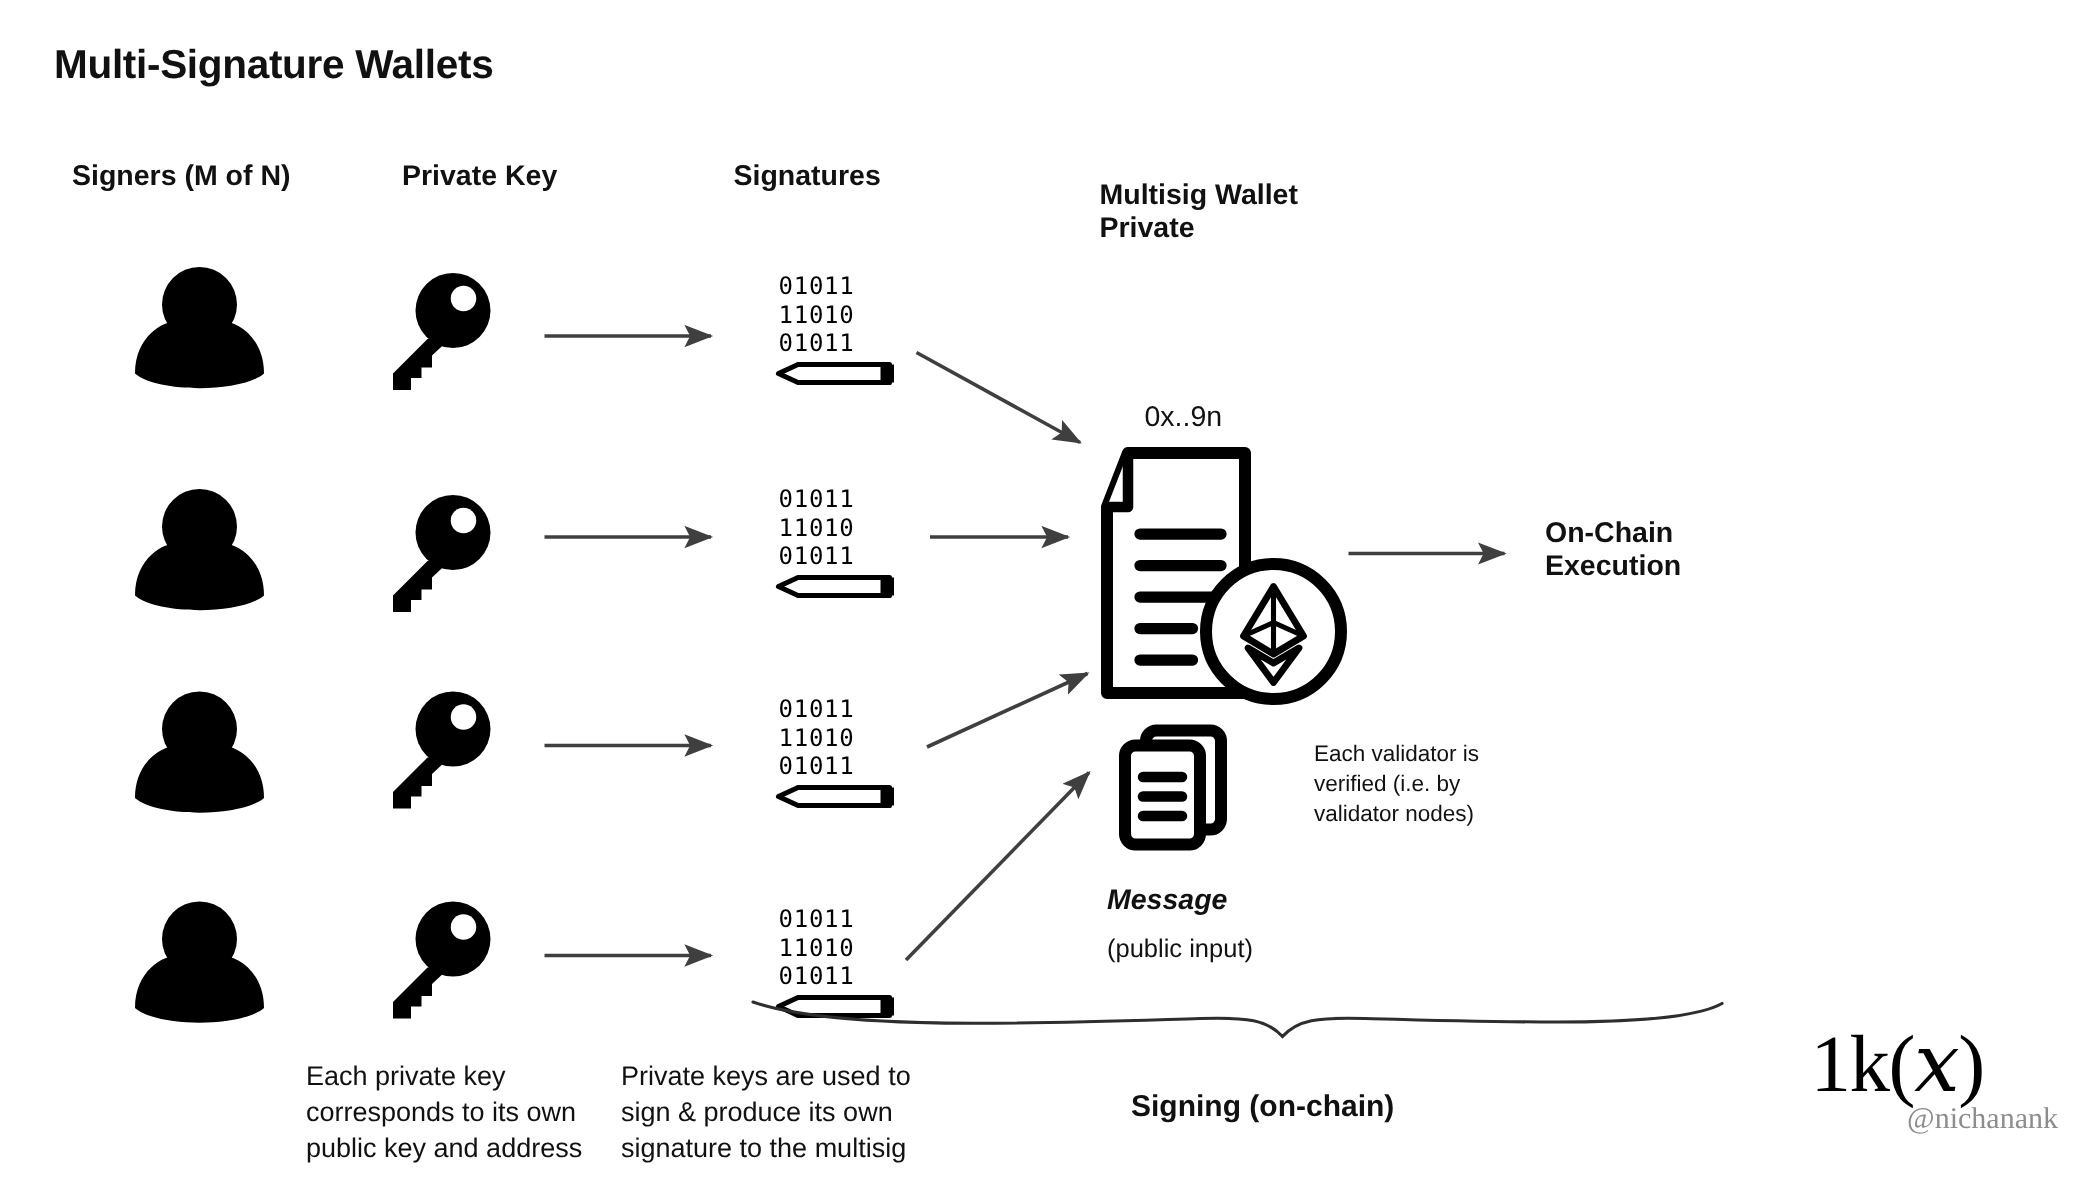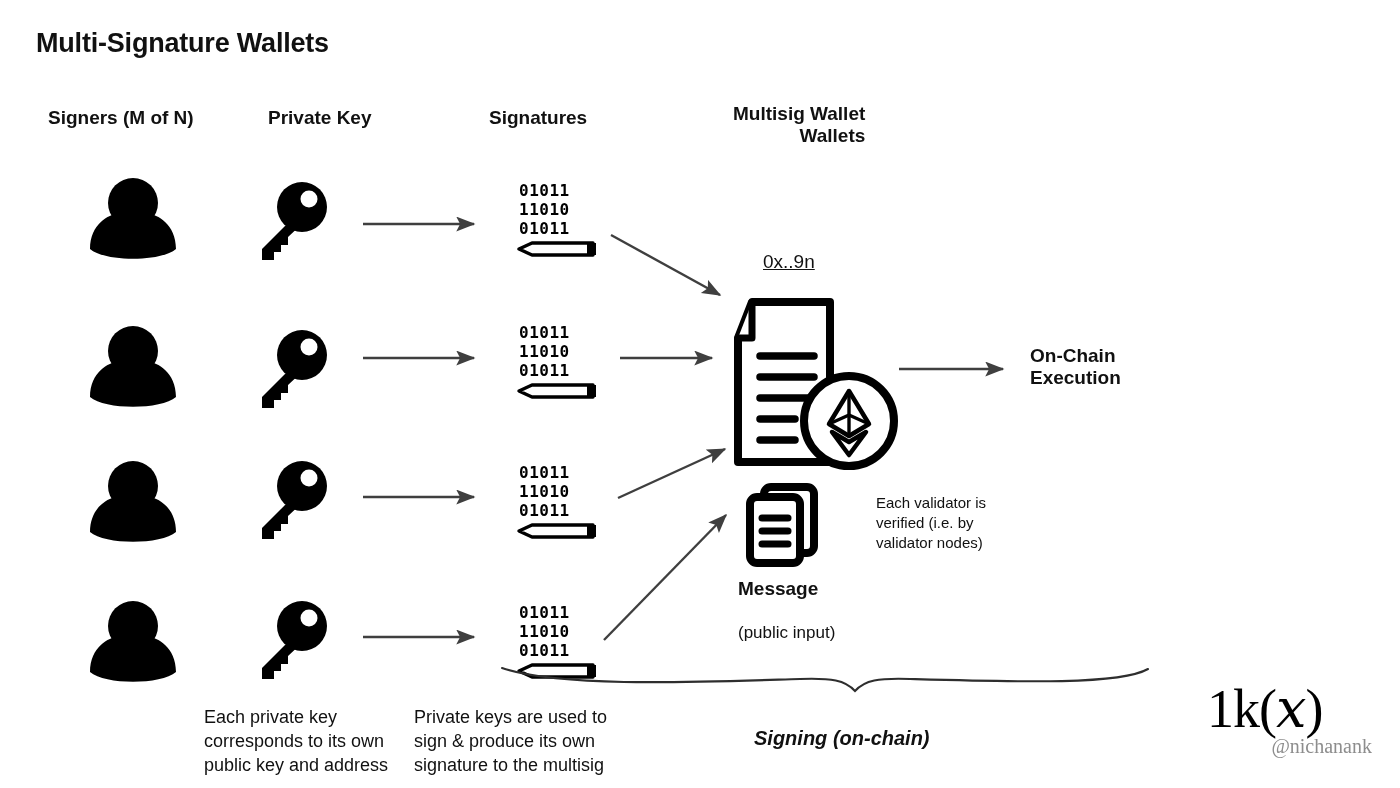--- a/index.html
+++ b/index.html
@@ -67,21 +67,21 @@
     color: #111;
   }
 
   
   .sig-block {
     width: 100px;
   }
   .sig-bits {
     font-family: "DejaVu Sans Mono", "Liberation Mono", monospace;
     font-size: 16px;
-    font-weight: bold;
+    font-weight: normal;
     line-height: 1.18;
     letter-spacing: 0.5px;
     color: #000;
     white-space: pre;
   }
 
   
   .logo-main {
     font-family: "Liberation Serif", serif;
     font-size: 54px;
@@ -106,23 +106,23 @@
 </head>
 <body>
 
 <div id="canvas">
 
   <div class="abs title" style="left:36px; top:28px;">Multi-Signature Wallets</div>
 
   <div class="abs col-head" style="left:48px; top:107px;">Signers (M of N)</div>
   <div class="abs col-head" style="left:268px; top:107px;">Private Key</div>
   <div class="abs col-head" style="left:489px; top:107px;">Signatures</div>
-  <div class="abs col-head" style="left:733px; top:103px;text-align:right;">
+  <div class="abs col-head" style="left:733px; top:120px;">
     <div>Multisig Wallet</div>
-    <div>Wallets</div>
+    <div>Private</div>
   </div>
 
   <svg class="abs" style="left:0; top:0;" width="1400" height="788" viewBox="0 0 1400 788">
 
     <defs>
 
       <g id="person">
         <circle cx="0" cy="-19" r="25"></circle>
         <path d="M -43 27
                  C -43 2, -24 -8, -15 -8
@@ -268,23 +268,23 @@
     <div class="sig-bits">01011</div>
     <div class="sig-bits">11010</div>
     <div class="sig-bits">01011</div>
   </div>
   <div class="abs sig-block" style="left:519px; top:604px;">
     <div class="sig-bits">01011</div>
     <div class="sig-bits">11010</div>
     <div class="sig-bits">01011</div>
   </div>
 
-  <div class="abs addr-label" style="left:763px; top:251px;text-decoration:underline;">0x..9n</div>
-
-  <div class="abs bold-label" style="left:738px; top:578px;">Message</div>
+  <div class="abs addr-label" style="left:763px; top:268px;">0x..9n</div>
+
+  <div class="abs bold-label" style="left:738px; top:590px;font-style:italic;">Message</div>
   <div class="abs plain-label" style="left:738px; top:602px;margin-top:20px;">(public input)</div>
 
   <div class="abs note" style="left:876px; top:493px;">
     <div>Each validator is</div>
     <div>verified (i.e. by</div>
     <div>validator nodes)</div>
   </div>
 
   <div class="abs bold-label" style="left:1030px; top:345px;">
     <div>On-Chain</div>
@@ -295,20 +295,20 @@
     <div>Each private key</div>
     <div>corresponds to its own</div>
     <div>public key and address</div>
   </div>
   <div class="abs caption" style="left:414px; top:705px;">
     <div>Private keys are used to</div>
     <div>sign &amp; produce its own</div>
     <div>signature to the multisig</div>
   </div>
 
-  <div class="abs brace-label" style="left:754px; top:727px;font-style:italic;">Signing (on-chain)</div>
+  <div class="abs brace-label" style="left:754px; top:727px;">Signing (on-chain)</div>
 
   <div class="abs" style="left:1207px; top:682px; width:165px;">
     <div class="logo-main"><span>1k(</span><span class="logo-x">x</span><span>)</span></div>
     <div class="logo-handle">@nichanank</div>
   </div>
 
 </div>
 
 </body></html>

